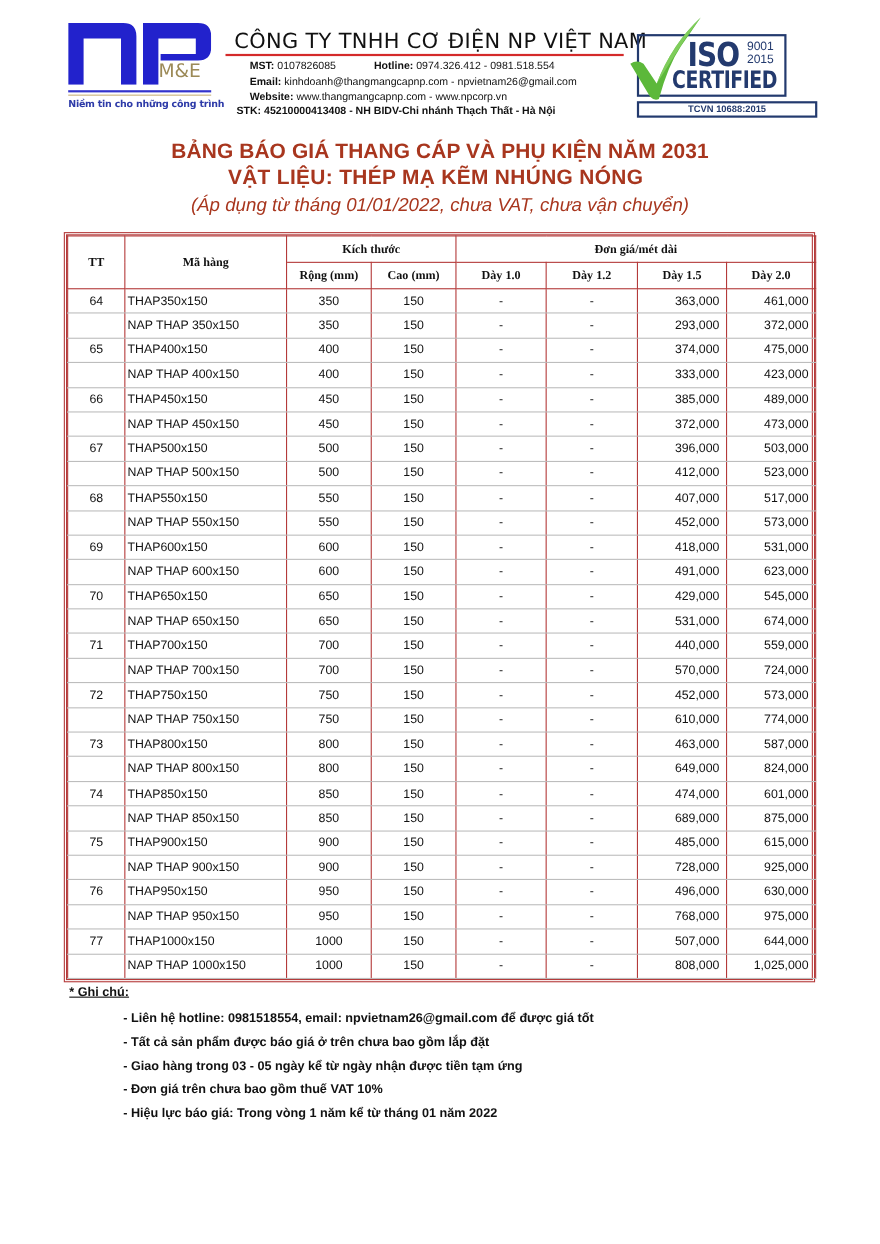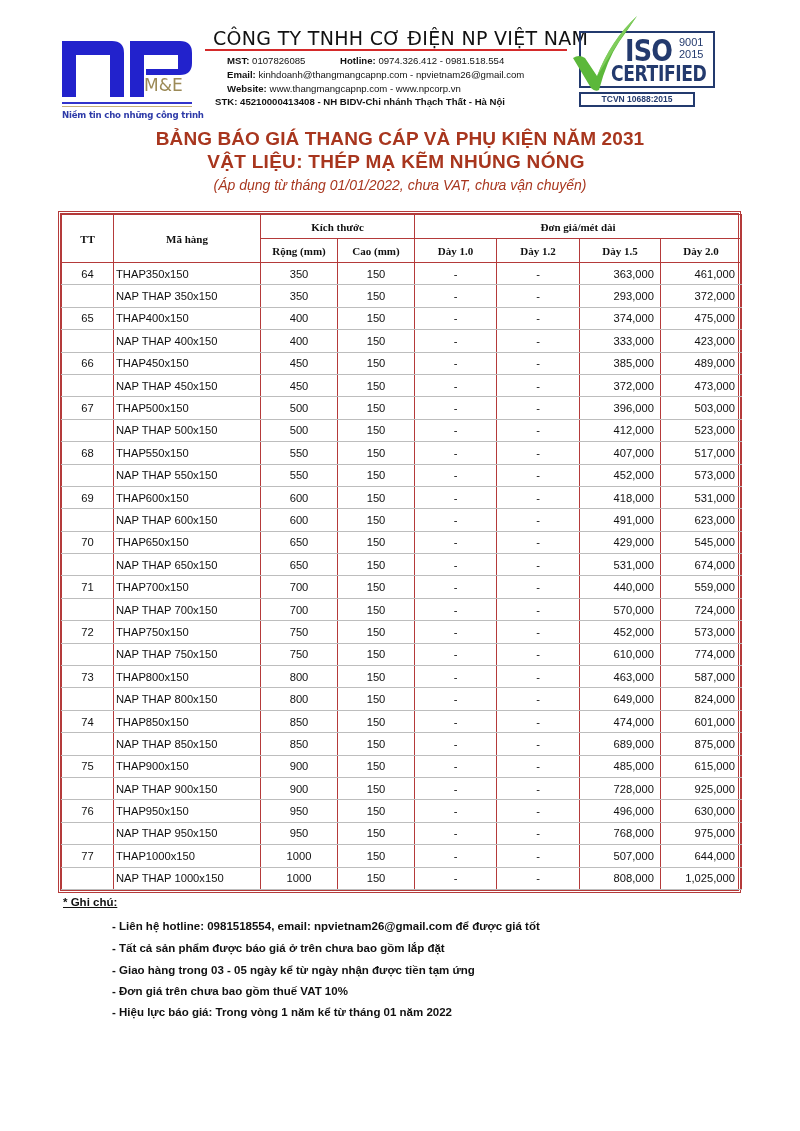--- a/index.html
+++ b/index.html
@@ -1,20 +1,20 @@
 <!DOCTYPE html>
 <html><head>
 <meta charset="utf-8">
 <style>
   * { box-sizing: border-box; margin: 0; padding: 0; }
   html, body { width: 800px; height: 1131px; background: #ffffff; overflow: hidden; }
   body { position: relative; font-family: "Liberation Sans", sans-serif; color: #111; }
 
   
-  .logo { position: absolute; left: 62px; top: 39px; width: 135px; height: 80px; padding-left: 32px; }
+  .logo { position: absolute; left: 62px; top: 19px; width: 135px; height: 80px; padding-left: 32px; }
   .logo .np { position: absolute; left: 0; top: 0; width: 130px; height: 58px; }
   .logo .me { position: absolute; left: 82px; top: 36px; font-size: 17px; color: #9c8a57; letter-spacing: 0px; font-family: "DejaVu Sans", sans-serif; }
   .logo .rule { position: absolute; left: 0; top: 63px; width: 130px; height: 2px; background: #3333cc; }
   .logo .rule2 { position: absolute; left: 0; top: 67px; width: 130px; height: 1px; background: #c9b27a; }
   .logo .tagline { position: absolute; left: 0; top: 71px; font-size: 8.6px; color: #2d3aa8; font-weight: bold; white-space: nowrap; font-family: "DejaVu Sans", sans-serif; letter-spacing: -0.2px; }
 
   .company-name { position: absolute; left: 213px; top: 27px; font-size: 19px; color: #111; font-family: "DejaVu Sans", sans-serif; letter-spacing: 0.3px; white-space: nowrap; }
   .company-rule { position: absolute; left: 205px; top: 49px; width: 362px; height: 2px; background: #d42a2a; }
   .info { position: absolute; left: 215px; font-size: 9.6px; white-space: nowrap; color: #111; }
   .info b { font-weight: bold; margin-left: 12px; }
@@ -22,27 +22,27 @@
   .info.l2 { top: 69px; }
   .info.l3 { top: 83px; }
   .info.l4 { top: 96px; font-weight: bold; }
   .hotline { position: absolute; left: 340px; top: 55px; font-size: 9.6px; white-space: nowrap; }
 
   .iso { position: absolute; left: 571px; top: 14px; width: 150px; height: 95px; }
   .iso-box { position: absolute; left: 8px; top: 17px; width: 136px; height: 57px; border: 2px solid #233a6e; }
   .iso-big { position: absolute; left: 54px; top: 19px; font-size: 30px; font-weight: bold; color: #233a6e; font-family: "DejaVu Sans", sans-serif; letter-spacing: -1px; transform: scaleX(0.85); transform-origin: left top; }
   .iso-nums { position: absolute; left: 108px; top: 22px; font-size: 11px; color: #233a6e; line-height: 12px; }
   .iso-cert { position: absolute; left: 40px; top: 47px; font-size: 22px; font-weight: bold; color: #233a6e; font-family: "DejaVu Sans", sans-serif; transform: scaleX(0.78); transform-origin: left top; letter-spacing: -0.5px; }
-  .iso-tcvn { position: absolute; left: 8px; top: 78px; width: 116px; height: 15px; border: 2px solid #233a6e; font-size: 8.5px; font-weight: bold; color: #233a6e; text-align: center; line-height: 11px; }
+  .iso-tcvn { position: absolute; left: 8px; top: 78px; width: 164px; height: 15px; border: 2px solid #233a6e; font-size: 8.5px; font-weight: bold; color: #233a6e; text-align: center; line-height: 11px; }
   .iso-check { position: absolute; left: 0; top: 0; width: 70px; height: 80px; }
 
   
   .title1 { position: absolute; left: 0; top: 128px; width: 800px; text-align: center; font-size: 19px; font-weight: bold; color: #a8361e; letter-spacing: 0.1px; }
   .title2 { position: absolute; left: 0; top: 151px; width: 792px; text-align: center; font-size: 19px; font-weight: bold; color: #a8361e; letter-spacing: 0.3px; }
-  .subtitle { position: absolute; left: 0; top: 177px; width: 800px; text-align: center; font-size: 14px; font-style: italic; color: #a8361e; }
+  .subtitle { position: absolute; left: 0; top: 177px; width: 800px; text-align: center; font-size: 17px; font-style: italic; color: #a8361e; }
 
   
   .table-wrap { position: absolute; left: 58px; top: 211px; width: 683px; border: 3px double #b43a3a; }
   table { border-collapse: collapse; width: 100%; table-layout: fixed; font-size: 11.2px; }
   th, td { border: 1px solid #b43a3a; height: 22.4px; padding: 0 4px; white-space: nowrap; }
   tbody td { border-top: 1px solid #bdbdbd; border-bottom: 1px solid #bdbdbd; }
   th { font-weight: bold; font-size: 11px; text-align: center; height: 24px; border-bottom-color: #b43a3a; font-family: Liberation Serif, serif; }
   tbody tr:first-child td { border-top: 1px solid #f9a8d4; }
   td.tt { text-align: center; }
   td.code { text-align: left; padding-left: 2px; }

